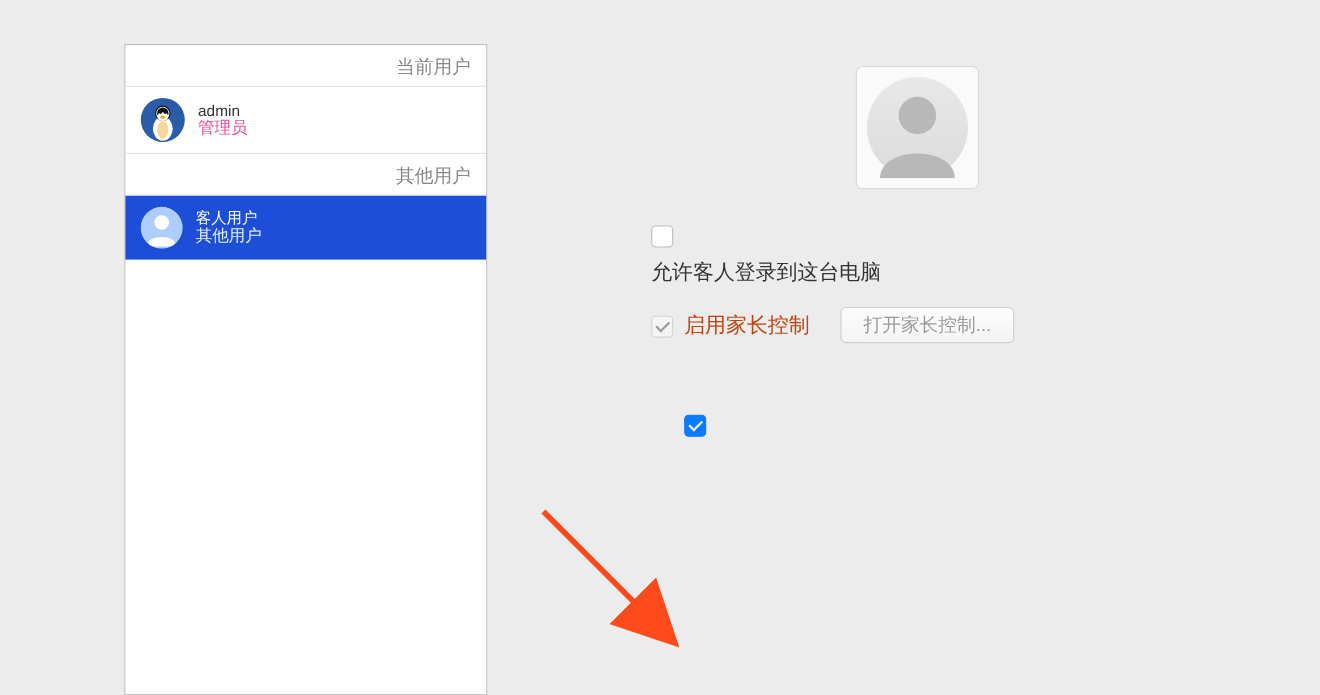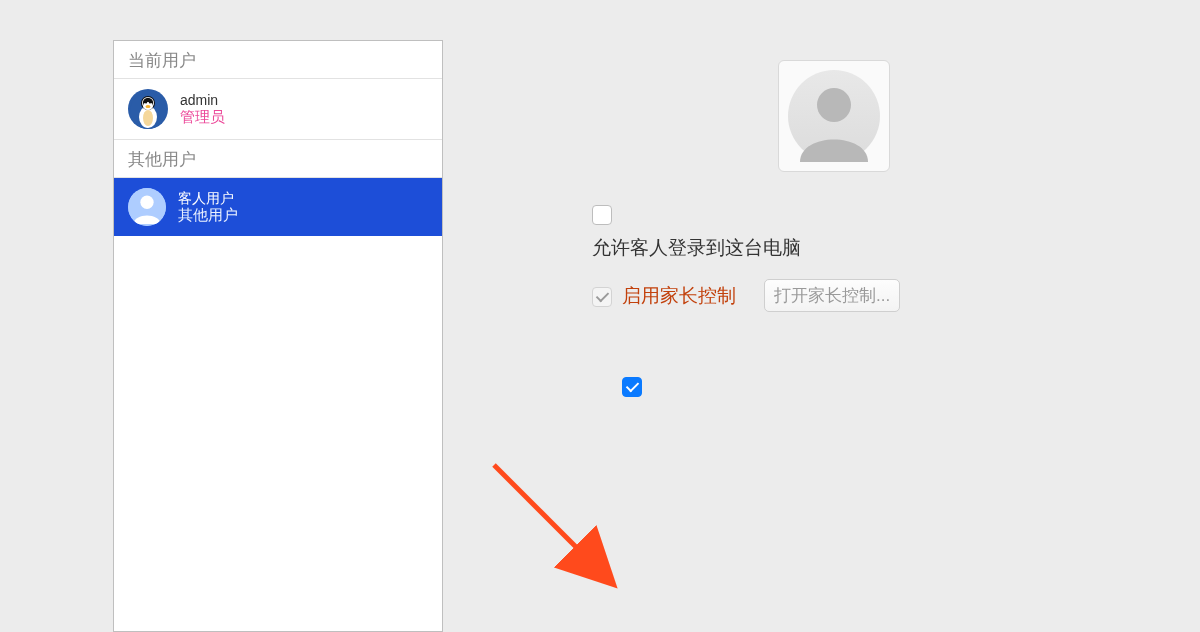--- a/index.html
+++ b/index.html
@@ -22,20 +22,21 @@
       background: #fff;
       border: 1px solid #bfbfbf;
       display: flex;
       flex-direction: column;
     }
     .section-header {
       padding: 8px 14px 6px 14px;
       color: #888;
       font-size: 17px;
       border-bottom: 1px solid #e2e2e2;
+      text-align: right;
     }
     .user-row {
       display: flex;
       align-items: center;
       padding: 10px 14px;
       gap: 12px;
     }
     .user-row.selected {
       background: #1d4ed8;
       color: #fff;
@@ -133,21 +134,21 @@
     .parental-row {
       display: flex;
       align-items: center;
       gap: 10px;
       margin: 18px 0 0 125px;
     }
     .mac-button {
       border: 1px solid #cfcfcf;
       background: linear-gradient(#fdfdfd,#f3f3f3);
       border-radius: 5px;
-      padding: 4px 9px;
+      padding: 4px 20px;
       font-size: 17px;
       color: #9a9a9a;
       margin-left: 18px;
     }
     .share-row {
       display: flex;
       align-items: center;
       gap: 10px;
       margin: 62px 0 0 155px;
     }

